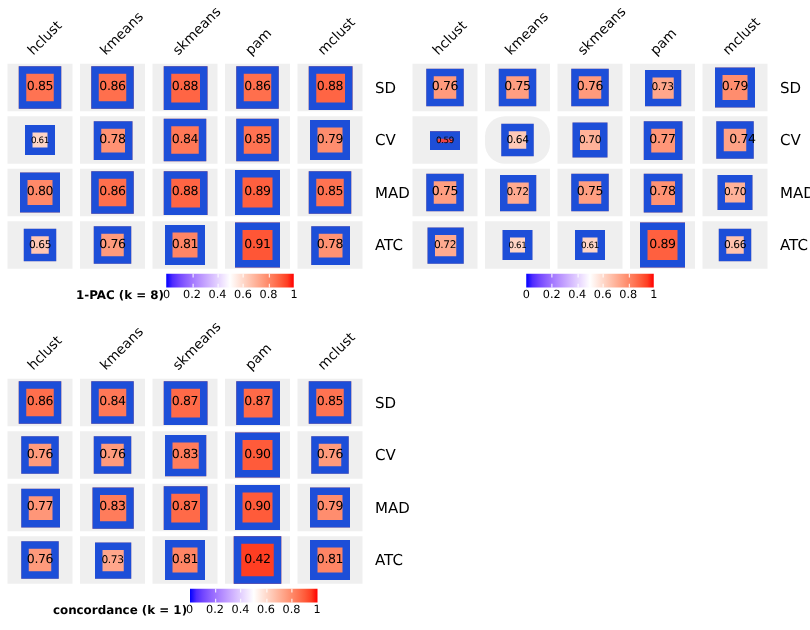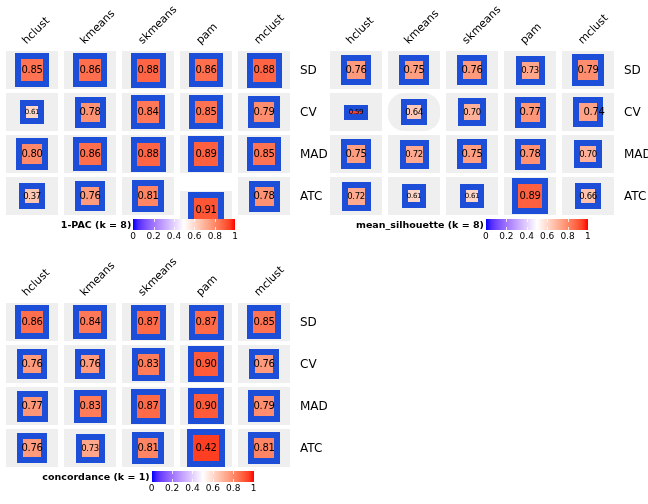--- a/index.html
+++ b/index.html
@@ -23,21 +23,21 @@
     display:flex;align-items:center;justify-content:center;
   }
   .value-box{
     box-sizing:border-box;border:6px solid #1d4ed8;
     display:flex;align-items:center;justify-content:center;
     line-height:1;letter-spacing:-0.3px;
   }
   .row-label{position:absolute;left:300px;font-size:12px;line-height:14px;}
   .legend{
     position:absolute;top:219px;left:0;width:296px;
-    display:flex;justify-content:center;align-items:flex-start;gap:2px;
+    display:flex;justify-content:center;align-items:flex-end;gap:2px;
   }
   .legend-title{font-weight:bold;font-size:9.5px;line-height:12px;white-space:nowrap;}
   .legend-bar-wrap{width:102px;}
   .legend-bar{position:relative;width:102px;height:11px;}
   .bar-tick{position:absolute;width:1px;height:3px;background:rgba(255,255,255,0.8);}
   .legend-ticks{position:relative;width:102px;height:12px;margin-top:1px;}
   .legend-tick-label{
     position:absolute;top:0;transform:translateX(-50%);
     font-size:9px;line-height:11px;white-space:nowrap;
   }
@@ -93,29 +93,29 @@
       <div class="cell" style="left: 122px; top: 135px;">
         <div class="value-box" style="width: 35px; height: 35px; background: rgb(255, 101, 68); font-size: 10px;">0.88</div>
       </div>
       <div class="cell" style="left: 180px; top: 135px;">
         <div class="value-box" style="width: 36px; height: 36px; background: rgb(255, 96, 63); font-size: 10px;">0.89</div>
       </div>
       <div class="cell" style="left: 238px; top: 135px;">
         <div class="value-box" style="width: 34px; height: 34px; background: rgb(255, 115, 82); font-size: 10px;">0.85</div>
       </div>
       <div class="cell" style="left: 6px; top: 177px;">
-        <div class="value-box" style="width: 26px; height: 26px; background: rgb(255, 198, 178); font-size: 8.5px;">0.37</div>
+        <div class="value-box" style="width: 26px; height: 26px; background: rgb(255, 198, 178); font-size: 8.5px;">0.65</div>
       </div>
       <div class="cell" style="left: 64px; top: 177px;">
         <div class="value-box" style="width: 30px; height: 30px; background: rgb(255, 154, 124); font-size: 10px;">0.76</div>
       </div>
       <div class="cell" style="left: 122px; top: 177px;">
         <div class="value-box" style="width: 32px; height: 32px; background: rgb(255, 133, 101); font-size: 10px;">0.81</div>
       </div>
-      <div class="cell" style="left: 180px; top: 191px;">
+      <div class="cell" style="left: 180px; top: 177px;">
         <div class="value-box" style="width: 36px; height: 36px; background: rgb(255, 86, 54); font-size: 10px;">0.91</div>
       </div>
       <div class="cell" style="left: 238px; top: 177px;">
         <div class="value-box" style="width: 31px; height: 31px; background: rgb(255, 146, 115); font-size: 10px;">0.78</div>
       </div>
     </div>
   <div class="row-labels">
       <span class="row-label" style="top: 63px;">SD</span>
       <span class="row-label" style="top: 105px;">CV</span>
       <span class="row-label" style="top: 147px;">MAD</span>
@@ -216,21 +216,20 @@
         <div class="value-box" style="width: 26px; height: 26px; background: rgb(255, 194, 173); font-size: 8.5px;">0.66</div>
       </div>
     </div>
   <div class="row-labels">
       <span class="row-label" style="top: 63px;">SD</span>
       <span class="row-label" style="top: 105px;">CV</span>
       <span class="row-label" style="top: 147px;">MAD</span>
       <span class="row-label" style="top: 189px;">ATC</span>
     </div>
   <div class="legend">
-    <span class="legend-title">mean_silhouette (k = 8)</span>
     <div class="legend-bar-wrap">
       <div class="legend-bar" style="background: linear-gradient(to right, rgb(0, 0, 255) 0%, rgb(80, 43, 255) 5%, rgb(113, 69, 255) 10%, rgb(138, 93, 255) 15%, rgb(160, 116, 255) 20%, rgb(179, 139, 255) 25%, rgb(196, 162, 255) 30%, rgb(212, 185, 255) 35%, rgb(227, 208, 255) 40%, rgb(242, 231, 255) 45%, rgb(255, 255, 255) 50%, rgb(255, 236, 229) 55%, rgb(255, 217, 203) 60%, rgb(255, 198, 178) 65%, rgb(255, 178, 153) 70%, rgb(255, 158, 129) 75%, rgb(255, 137, 105) 80%, rgb(255, 115, 82) 85%, rgb(255, 91, 58) 90%, rgb(255, 62, 34) 95%, rgb(255, 0, 0) 100%);">
           <div class="bar-tick" style="left: 20.4px; top: 0px;"></div>
           <div class="bar-tick" style="left: 20.4px; bottom: 0px;"></div>
           <div class="bar-tick" style="left: 40.8px; top: 0px;"></div>
           <div class="bar-tick" style="left: 40.8px; bottom: 0px;"></div>
           <div class="bar-tick" style="left: 61.2px; top: 0px;"></div>
           <div class="bar-tick" style="left: 61.2px; bottom: 0px;"></div>
           <div class="bar-tick" style="left: 81.6px; top: 0px;"></div>
           <div class="bar-tick" style="left: 81.6px; bottom: 0px;"></div>

